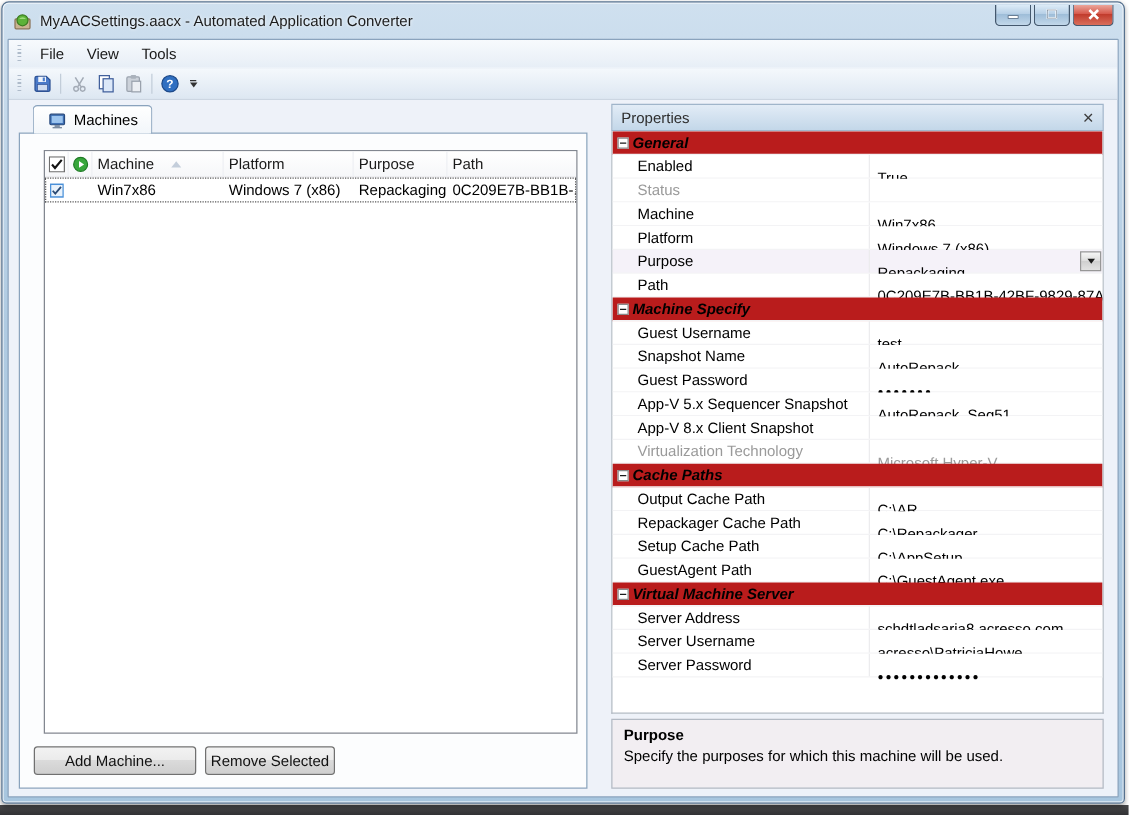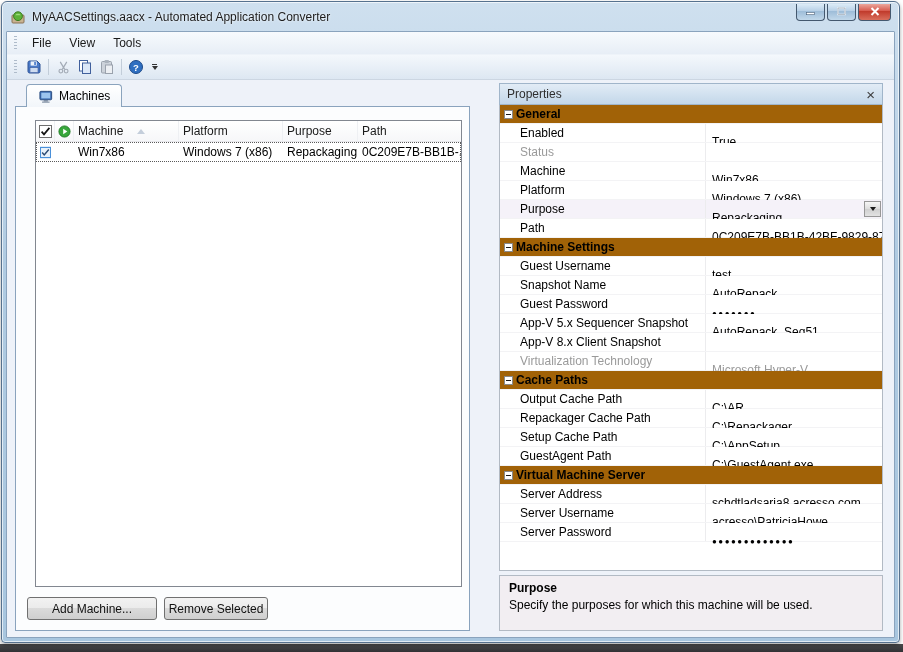--- a/index.html
+++ b/index.html
@@ -30,21 +30,21 @@
     background:repeating-linear-gradient(to bottom,#aebbca 0 1px, transparent 1px 3px); }
   .menu-item { font-size:12px; color:#1a1a1a; padding:3px 9px; cursor:default; }
   .toolbar { height:26px; display:flex; align-items:center; background:linear-gradient(#f4f8fc,#dde7f2); border-top:1px solid #eef3f9; border-bottom:1px solid #ccd6e2; padding-left:4px; }
   .tb-btn { width:22px; height:20px; display:flex; align-items:center; justify-content:center; cursor:pointer; }
   .tb-sep { width:1px; height:16px; background:#c2cdd9; margin:0 3px; }
   .tb-overflow { width:11px; margin-left:2px; display:flex; flex-direction:column; align-items:center; gap:1px; cursor:pointer; }
   .tb-overflow .bar { width:5px; height:1px; background:#333; }
   .tb-overflow .tri { width:0; height:0; border-left:3px solid transparent; border-right:3px solid transparent; border-top:4px solid #333; }
 
   
-  .main { flex:1; display:flex; padding:3px 11px 6px 8px; gap:17px; overflow:hidden; }
+  .main { flex:1; display:flex; padding:3px 11px 6px 8px; gap:7px; overflow:hidden; }
 
   
   .left-pane { width:455px; display:flex; flex-direction:column; }
   .tab-strip { height:24px; display:flex; padding-left:11px; position:relative; z-index:2; }
   .tab { display:flex; align-items:center; gap:5px; padding:0 11px; background:linear-gradient(#ffffff,#f2f6fa);
     border:1px solid #8aa3bd; border-bottom:none; border-radius:4px 4px 0 0; font-size:12px; margin-top:1px; cursor:pointer; }
   .tab-page { flex:1; margin-top:-1px; background:#fcfdfe; border:1px solid #8aa3bd; display:flex; flex-direction:column; padding:13px 7px 10px 19px; }
 
   .listview { flex:1; border:1px solid #828790; background:#fff; display:flex; flex-direction:column; font-size:12px; overflow:hidden; }
   .lv-header { height:21px; display:flex; align-items:stretch; background:linear-gradient(#ffffff,#f6f7f9); border-bottom:1px solid #e8e8ec; }
@@ -65,21 +65,21 @@
   
   .right-pane { flex:1; display:flex; flex-direction:column; min-width:0;margin-left:12px; }
   .props-header { height:22px; display:flex; align-items:center; padding:0 7px; font-size:12px; color:#2e2e2e;
     background:linear-gradient(#e2ecf6,#c3d7e9); border:1px solid #a0b5ca; }
   .props-close { margin-left:auto; font-size:15px; line-height:11px; color:#3d3d3d; cursor:pointer; }
   .props-grid { flex:1; background:#fff; border:1px solid #b2bac4; border-top:none; overflow:hidden; font-size:12px; }
   .pg-row { height:19px; display:flex; align-items:stretch; border-bottom:1px solid #f3f3f5; position:relative; background:#fff; }
   .pg-gutter { width:16px; display:flex; align-items:center; justify-content:center; }
   .pg-label { width:190px; display:flex; align-items:center; padding:0 4px; border-right:1px solid #ececee; color:#000; white-space:nowrap; overflow:hidden; }
   .pg-value { flex:1; display:flex; align-items:center; padding:18px 6px; color:#000; white-space:nowrap; overflow:hidden; }
-  .pg-section { background:#a16207; font-weight:bold; }
+  .pg-section { background:#b91c1c; font-weight:bold;font-style:italic; }
   .pg-section .pg-sec-label { display:flex; align-items:center; color:#000; }
   .pg-row.disabled .pg-label, .pg-row.disabled .pg-value { color:#9a9a9a; }
   .pg-row.selected { background:#f5f2f9; }
   .pg-row.selected .pg-label { background:#f5f2f9; }
   .collapse-box { width:9px; height:9px; border:1px solid #898989; background:#fff; position:relative; }
   .collapse-box::after { content:""; position:absolute; left:1px; right:1px; top:3px; height:1px; background:#1a1a1a; }
   .masked { font-size:8px; font-weight:bold; letter-spacing:1.5px; }
   .combo-btn { position:absolute; right:1px; top:1px; bottom:1px; width:17px; border:1px solid #979797;
     background:linear-gradient(#f6f6f6,#dcdcdc 50%,#cfcfcf 50%,#e2e2e2); display:flex; align-items:center; justify-content:center; cursor:pointer; }
   .combo-tri { width:0; height:0; border-left:3px solid transparent; border-right:3px solid transparent; border-top:4px solid #1a1a1a; }
@@ -288,21 +288,21 @@
               </div>
               <div class="pg-row">
                 <div class="pg-gutter"></div>
                 <div class="pg-label">Path</div>
                 <div class="pg-value">0C209E7B-BB1B-42BF-9829-87ADED2E8</div>
               </div>
               <div class="pg-row pg-section">
                 <div class="pg-gutter">
                   <span class="collapse-box"></span>
                 </div>
-                <div class="pg-sec-label">Machine Settings</div>
+                <div class="pg-sec-label">Machine Specify</div>
               </div>
               <div class="pg-row">
                 <div class="pg-gutter"></div>
                 <div class="pg-label">Guest Username</div>
                 <div class="pg-value">test</div>
               </div>
               <div class="pg-row">
                 <div class="pg-gutter"></div>
                 <div class="pg-label">Snapshot Name</div>
                 <div class="pg-value">AutoRepack</div>

